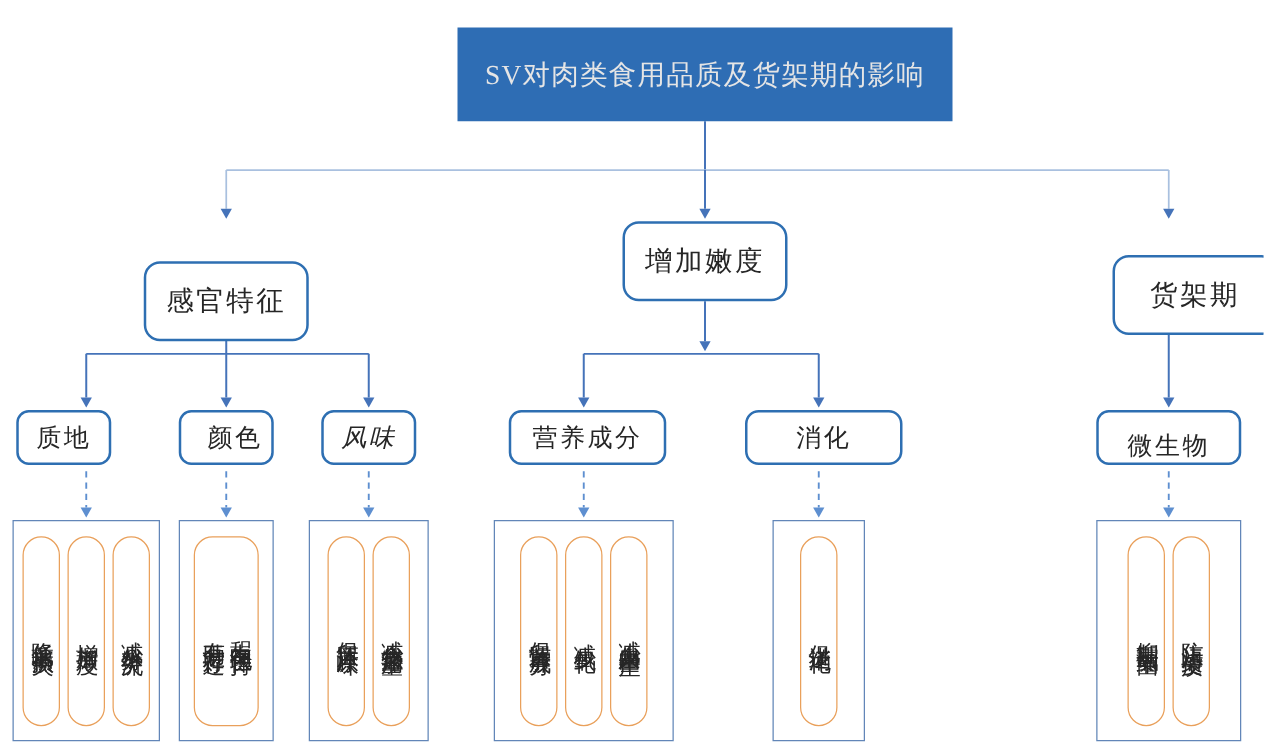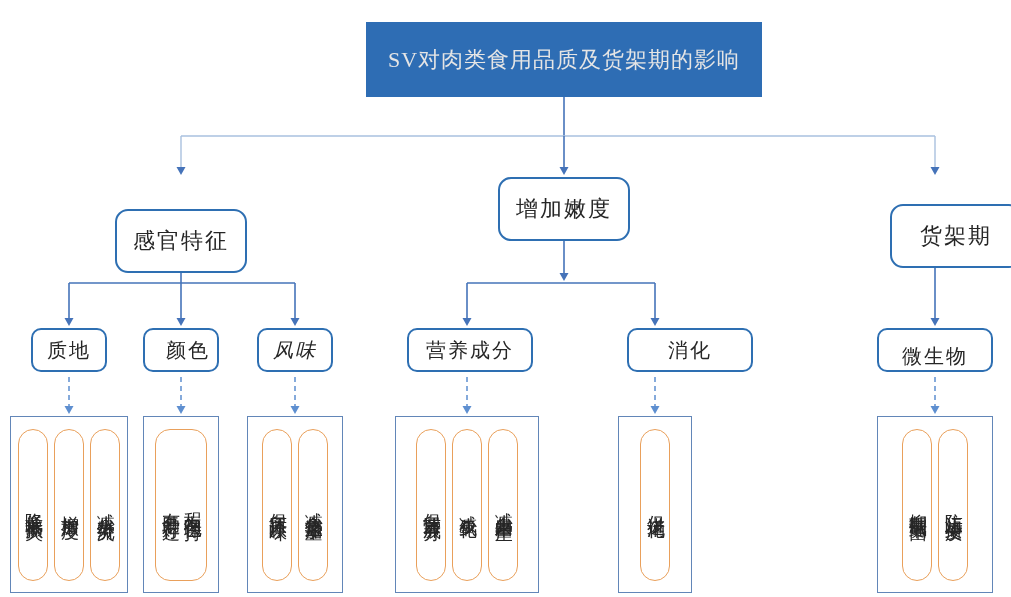--- a/index.html
+++ b/index.html
@@ -12,25 +12,25 @@
         background:#ffffff;box-sizing:border-box;z-index:1;}
   .root-node{
     left:366px;top:22px;width:396px;height:75px;background:#2e6db4;color:#e5e5e5;
     font-size:22px;letter-spacing:1px;
   }
   .lv2{top:177px;height:64px;border:2.2px solid #2e6fb2;border-radius:13px;font-size:22px;letter-spacing:2px;}
   .lv2-sensory{left:115px;width:132px;margin-top:32px;}
   .lv2-nutrition{left:498px;width:132px;}
   .lv2-shelf{left:890px;width:132px;margin-top:27px;}
   .lv3{top:328px;height:44px;border:2px solid #2e6fb2;border-radius:10px;font-size:20px;letter-spacing:2px;}
-  .lv3-texture{left:31px;width:76px;}
+  .lv3-texture{left:13px;width:76px;}
   .lv3-color{left:143px;width:76px;padding-left:14px;}
   .lv3-flavor{left:257px;width:76px;font-style:italic;}
   .lv3-nutrients{left:407px;width:126px;}
-  .lv3-digestion{left:627px;width:126px;}
+  .lv3-digestion{left:596px;width:126px;border-radius:11px;}
   .lv3-microbe{left:877px;width:116px;align-items:flex-end;}
   .grp{
     position:absolute;top:416px;height:177px;border:1px solid #6286b8;background:#ffffff;
     display:flex;align-items:center;justify-content:center;gap:6px;box-sizing:border-box;z-index:1;
   }
   .grp-texture{left:10px;width:118px;}
   .grp-color{left:143px;width:76px;}
   .grp-flavor{left:247px;width:96px;}
   .grp-nutrients{left:395px;width:144px;}
   .grp-digestion{left:618px;width:74px;}

